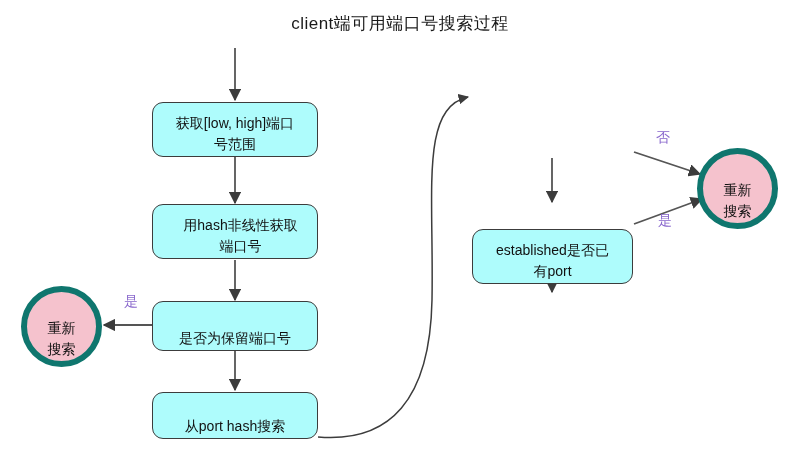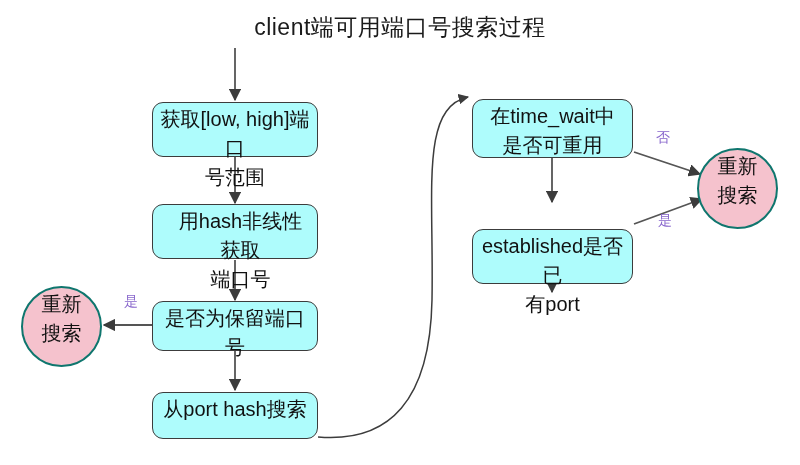--- a/index.html
+++ b/index.html
@@ -23,44 +23,44 @@
     top: 0;
     width: 800px;
     height: 465px;
   }
   .diagram-title {
     position: absolute;
     left: 0;
     top: 12px;
     width: 800px;
     text-align: center;
-    font-size: 23px;
+    font-size: 17px;
     color: #1a1a1a;
     letter-spacing: 0.5px;
     white-space: nowrap;
   }
   .node {
     position: absolute;
     box-sizing: border-box;
     display: flex;
-    align-items: flex-start;
+    align-items: flex-end;
     justify-content: center;
     text-align: center;
-    font-size: 20px;
+    font-size: 14px;
     line-height: 1.45;
     color: #111111;
     padding: 2px 6px;
   }
   .node.process {
     border: 1px solid #3c3c3c;
     border-radius: 11px;
     background: #aefcfc;
   }
   .node.terminal {
-    border: 2px solid #0f766e;
+    border: 6px solid #0f766e;
     border-radius: 50%;
   }
   .node.terminal.pink { background: #f5c2cd; }
   .node.terminal.green { background: #90ee90; }
   .edge-label {
     position: absolute;
     font-size: 14px;
     color: #8866cc;
     white-space: nowrap;
   }
@@ -111,24 +111,20 @@
   </div>
 
   <div class="node process" style="left:152px; top:392px; width:166px; height:47px;">
     <span style="white-space:pre-line;">从port hash搜索</span>
   </div>
 
   <div class="node process" style="left:152px; top:301px; width:166px; height:50px;">
     <span style="white-space:pre-line;">是否为保留端口号</span>
   </div>
 
-  <div class="node process" style="left:472px; top:99px; width:161px; height:59px;">
-    <span style="white-space:pre-line;">在time_wait中
-是否可重用</span>
-  </div>
 
   <div class="node process" style="left:472px; top:201px; width:161px; height:55px;margin-top:28px;">
     <span style="white-space:pre-line;">established是否已
 有port</span>
   </div>
 
   <div class="node terminal pink" style="left:21px; top:286px; width:81px; height:81px;">
     <span style="white-space:pre-line;">重新
 搜索</span>
   </div>

